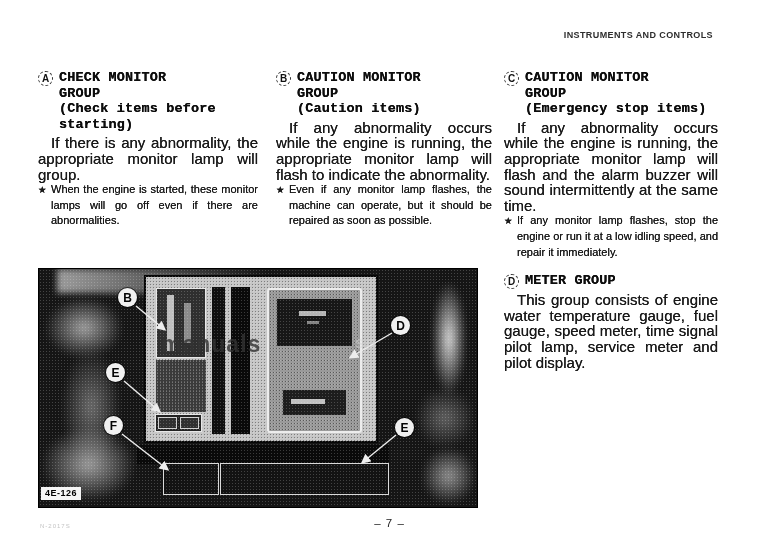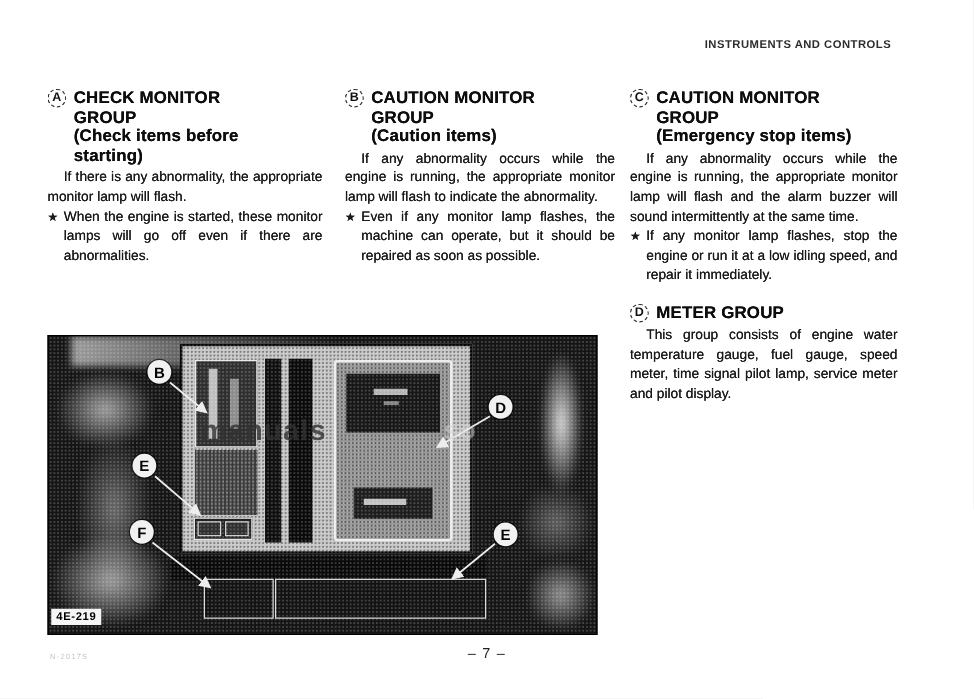--- a/index.html
+++ b/index.html
@@ -21,23 +21,24 @@
   .badge {
     flex:0 0 auto; width:15px; height:15px; margin-top:1px;
     border:1px dashed #333; border-radius:50%;
     display:flex; align-items:center; justify-content:center;
     font-size:10px; font-weight:700; color:#111;
   }
   .sec-title {
     font-size:13.5px; font-weight:700; line-height:15.6px;
     letter-spacing:.15px; white-space:pre-line; color:#0d0d0d;
     text-shadow:0 0 .4px #0d0d0d;
+    font-family:Liberation Mono, monospace;
   }
   .para {
-    margin-top:3px; font-size:11px; line-height:15.6px;
+    margin-top:3px; font-size:15px; line-height:15.6px;
     text-align:justify; text-indent:13px; color:#1a1a1a;
     text-shadow:0 0 .3px #1a1a1a;
   }
   .bullet {
     position:relative; padding-left:13px; font-size:11px; line-height:15.6px;
     text-align:justify; color:#1a1a1a; text-shadow:0 0 .3px #1a1a1a;
   }
   .bullet .star { position:absolute; left:0; top:0; font-size:9.5px; }
   .meter-sec { margin-top:13px; }
 
@@ -104,21 +105,21 @@
   }
   .callout {
     position:absolute; width:19px; height:19px; border-radius:50%;
     background:#f1f1f1; color:#050505; z-index:5;
     display:flex; align-items:center; justify-content:center;
     font-size:12px; font-weight:700; box-shadow:0 0 0 1px rgba(0,0,0,.6);
   }
   .arrows { position:absolute; inset:0; z-index:3; }
   .wm { position:absolute; z-index:6; font-weight:700; color:#333; letter-spacing:1px;text-align:center; }
   .wm-main { left:122px; top:62px; font-size:23px; opacity:.8; }
-  .wm-tail { left:316px; top:64px; font-size:21px; opacity:.5; color:#d5d5d5; }
+  .wm-tail { left:316px; top:64px; font-size:17px; opacity:.5; color:#d5d5d5; }
 
   .page-num {
     position:absolute; left:0; right:0; top:517px; text-align:center;
     font-size:11.5px; color:#222; letter-spacing:1px;
   }
   .corner-code {
     position:absolute; left:40px; top:523px; font-size:6px; color:#c4c4c4;
     letter-spacing:1px;
   }
 </style>
@@ -130,21 +131,21 @@
   <div class="running-head">INSTRUMENTS AND CONTROLS</div>
 
   <div class="col col-a">
     <div class="sec-head">
       <span class="badge">A</span>
       <span class="sec-title">CHECK MONITOR
 GROUP
 (Check items before
 starting)</span>
     </div>
-    <p class="para">If there is any abnormality, the appropriate monitor lamp will flash.</p>
+    <p class="para">If there is any abnormality, the appropriate monitor lamp will group.</p>
     <div class="bullet">
       <span class="star">★</span>
       <span>When the engine is started, these monitor lamps will go off even if there are abnormalities.</span>
     </div>
   </div>
 
   <div class="col col-b">
     <div class="sec-head">
       <span class="badge">B</span>
       <span class="sec-title">CAUTION MONITOR
@@ -231,19 +232,19 @@
 
     <div class="callout" style="left:79px; top:19px;">B</div>
     <div class="callout" style="left:67px; top:94px;">E</div>
     <div class="callout" style="left:65px; top:147px;">F</div>
     <div class="callout" style="left:352px; top:47px;">D</div>
     <div class="callout" style="left:356px; top:149px;">E</div>
 
     <div class="wm wm-main">manuals</div>
     <div class="wm wm-tail">so</div>
 
-    <div class="figlabel">4E-219</div>
+    <div class="figlabel">4E-126</div>
   </div>
 
   <div class="page-num">– 7 –</div>
   <div class="corner-code">N-2017S</div>
 
 </div>
 
 </body></html>

